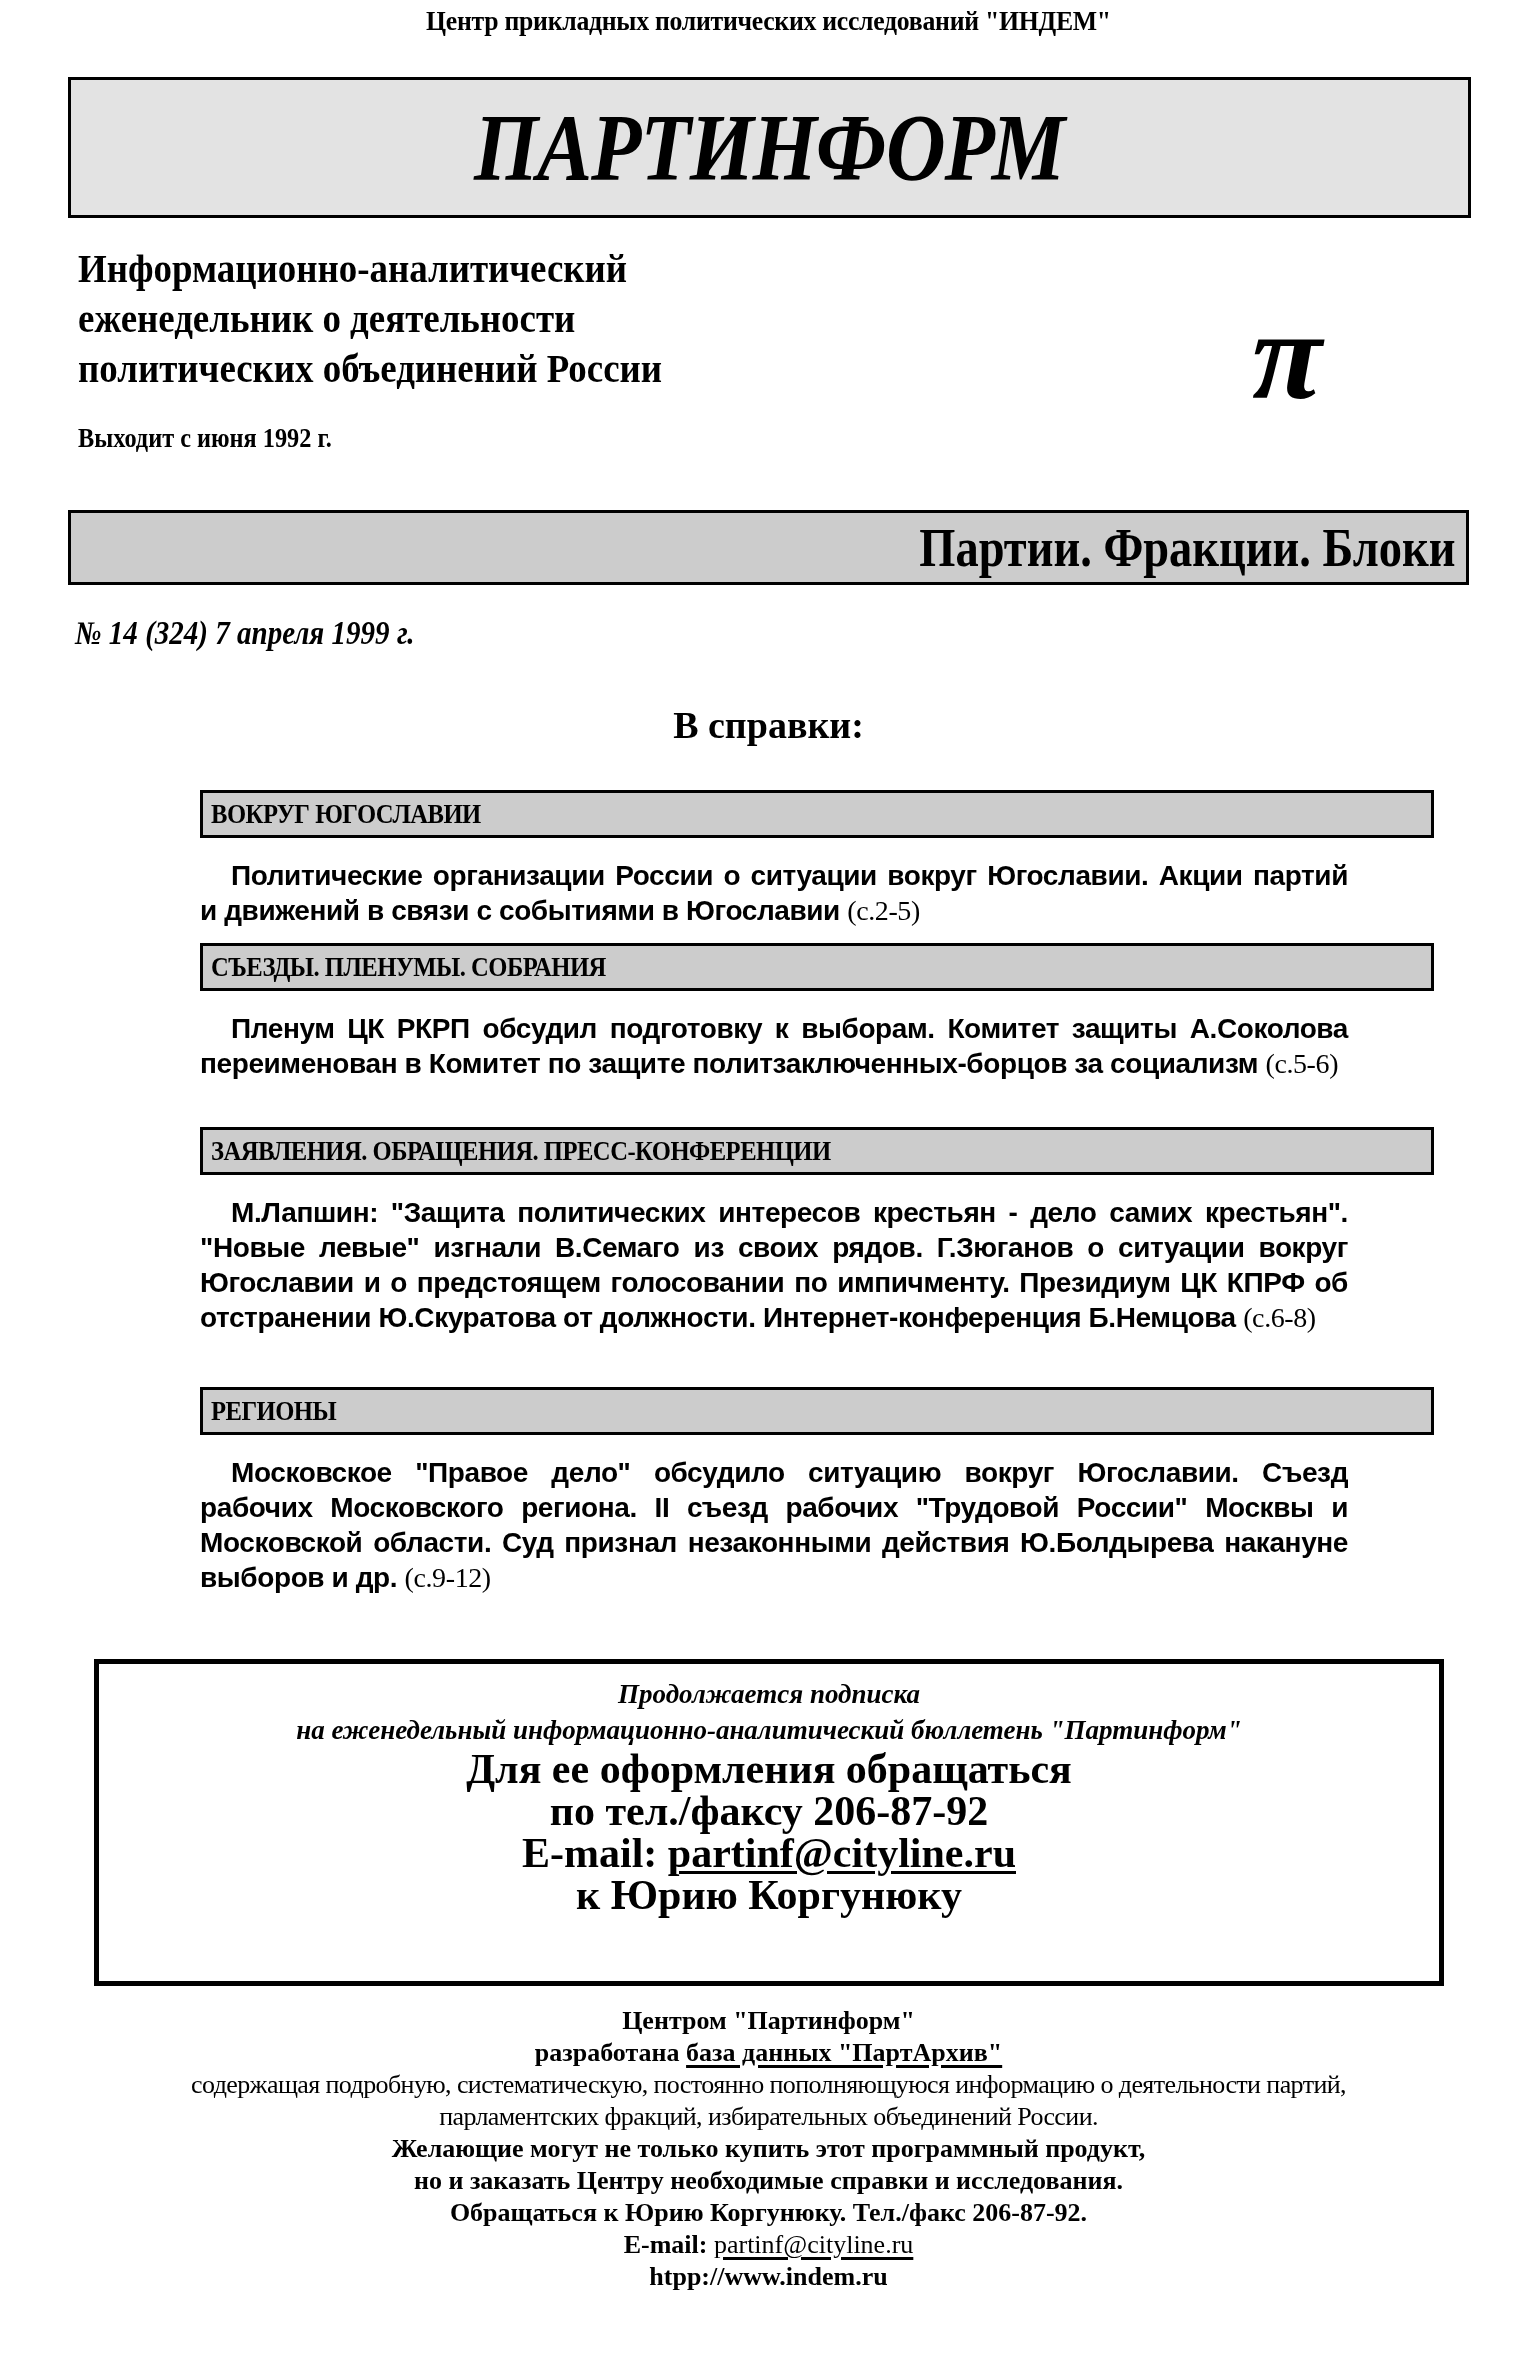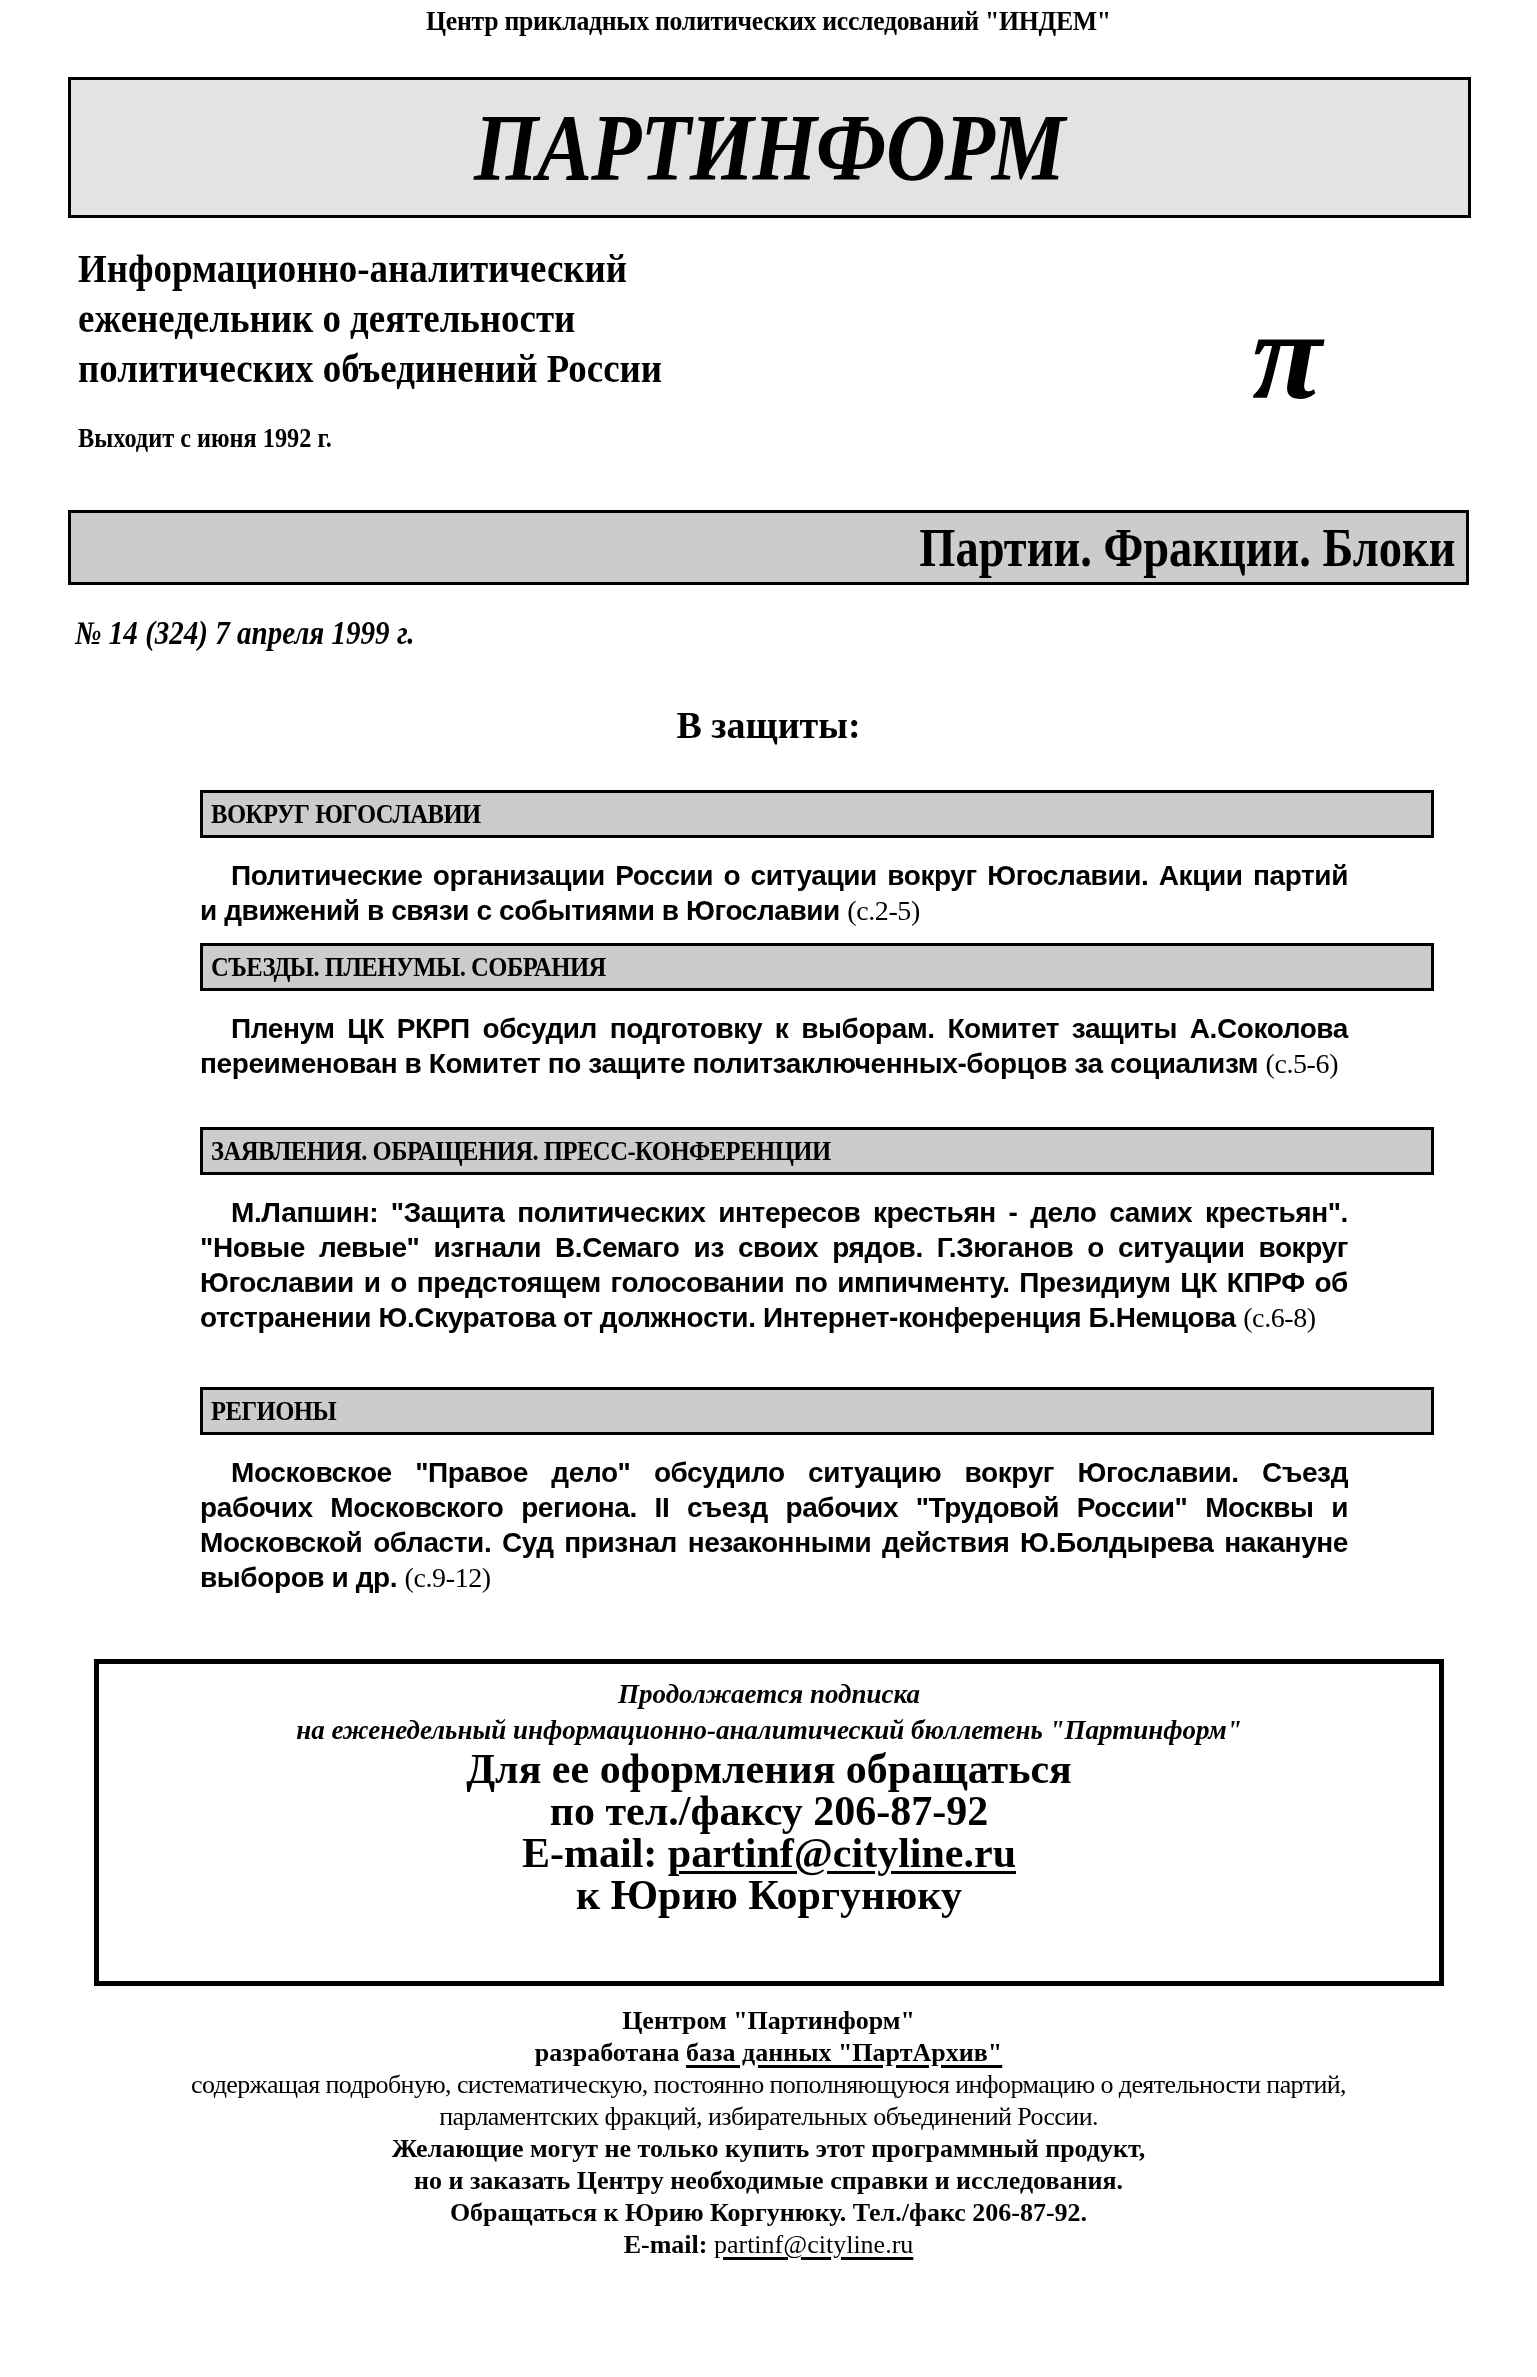--- a/index.html
+++ b/index.html
@@ -57,21 +57,21 @@
 <div id="since" class="abs serif">Выходит с июня 1992 г.</div>
 
 <div id="pi-logo" class="abs serif">π</div>
 
 <div id="section-box" class="abs">
   <div id="section-text" class="serif">Партии. Фракции. Блоки</div>
 </div>
 
 <div id="issue-line" class="abs serif">№ 14 (324) 7 апреля 1999 г.</div>
 
-<div id="contents-heading" class="abs serif">В защиты:</div>
+<div id="contents-heading" class="abs serif">В справки:</div>
 
 <div class="toc-block" style="top:790px;">
   <div class="toc-head">
     <span class="serif">ВОКРУГ ЮГОСЛАВИИ</span>
   </div>
   <div class="toc-body sans"><span>Политические организации России о ситуации вокруг Югославии. Акции партий и движений в связи с событиями в Югославии</span> <span class="pages">(с.2-5)</span></div>
 </div>
 
 <div class="toc-block" style="top:943px;">
   <div class="toc-head">
@@ -105,14 +105,15 @@
 
 <div id="footer" class="abs serif">
   <div class="f-bold">Центром "Партинформ"</div>
   <div class="f-bold"><span>разработана </span><span class="ul">база данных "ПартАрхив"</span></div>
   <div class="f-reg">содержащая подробную, систематическую, постоянно пополняющуюся информацию о деятельности партий,</div>
   <div class="f-reg">парламентских фракций, избирательных объединений России.</div>
   <div class="f-bold">Желающие могут не только купить этот программный продукт,</div>
   <div class="f-bold">но и заказать Центру необходимые справки и исследования.</div>
   <div class="f-bold">Обращаться к Юрию Коргунюку. Тел./факс 206-87-92.</div>
   <div class="f-bold"><span>E-mail: </span><span class="ul" style="font-weight:normal;">partinf@cityline.ru</span></div>
+  <div class="f-bold">htpp://www.indem.ru</div>
 </div>
 
 
 </body></html>

